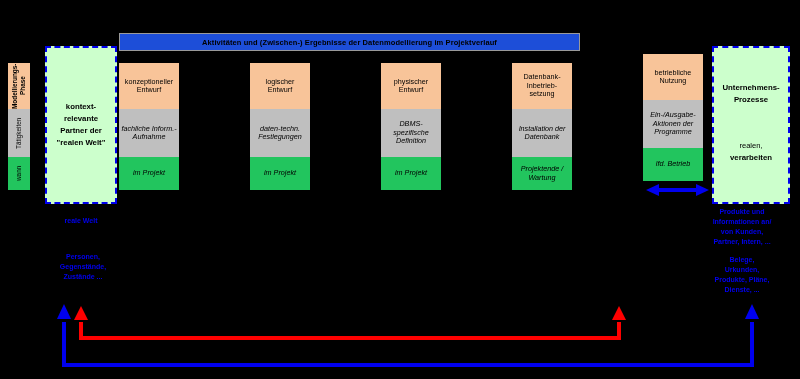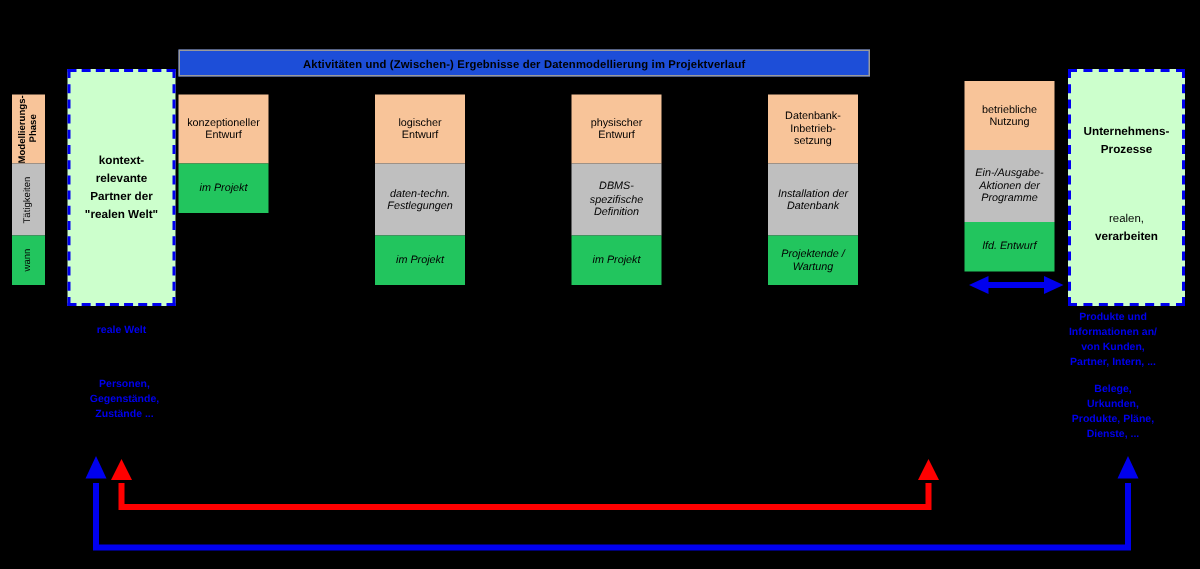--- a/index.html
+++ b/index.html
@@ -65,41 +65,42 @@
   <div class="green" id="ctx-left">
     <div>kontext-</div>
     <div>relevante</div>
     <div>Partner der</div>
     <div>"realen Welt"</div>
   </div>
 
   <div id="columns-host">
       <div class="col" style="left: 119px; top: 63px;">
         <div class="cell top">konzeptioneller<br>Entwurf</div>
+        <div class="cell mid">fachliche Inform.-<br>Aufnahme</div>
         <div class="cell bot">im Projekt</div>
       </div>
       <div class="col" style="left: 250px; top: 63px;">
         <div class="cell top">logischer<br>Entwurf</div>
         <div class="cell mid">daten-techn.<br>Festlegungen</div>
         <div class="cell bot">im Projekt</div>
       </div>
       <div class="col" style="left: 381px; top: 63px;">
         <div class="cell top">physischer<br>Entwurf</div>
         <div class="cell mid">DBMS-<br>spezifische<br>Definition</div>
         <div class="cell bot">im Projekt</div>
       </div>
       <div class="col" style="left: 512px; top: 63px;">
         <div class="cell top">Datenbank-<br>Inbetrieb-<br>setzung</div>
         <div class="cell mid">Installation der<br>Datenbank</div>
         <div class="cell bot">Projektende /<br>Wartung</div>
       </div>
       <div class="col" style="left: 643px; top: 54px;">
         <div class="cell top">betriebliche<br>Nutzung</div>
         <div class="cell mid">Ein-/Ausgabe-<br>Aktionen der<br>Programme</div>
-        <div class="cell bot">lfd. Entwurf</div>
+        <div class="cell bot">lfd. Betrieb</div>
       </div>
     </div>
 
   <div class="green" id="ctx-right">
     <div class="title">Unternehmens-</div>
     <div>Prozesse</div>
     <div class="sub">realen,</div>
     <div>verarbeiten</div>
   </div>
 

